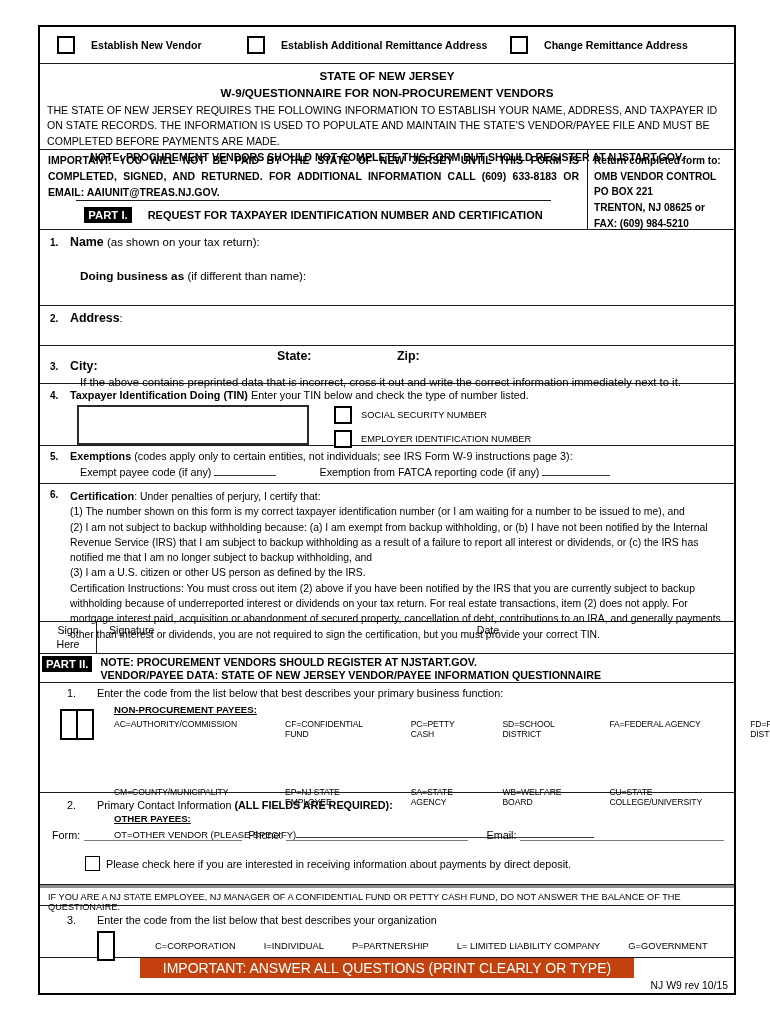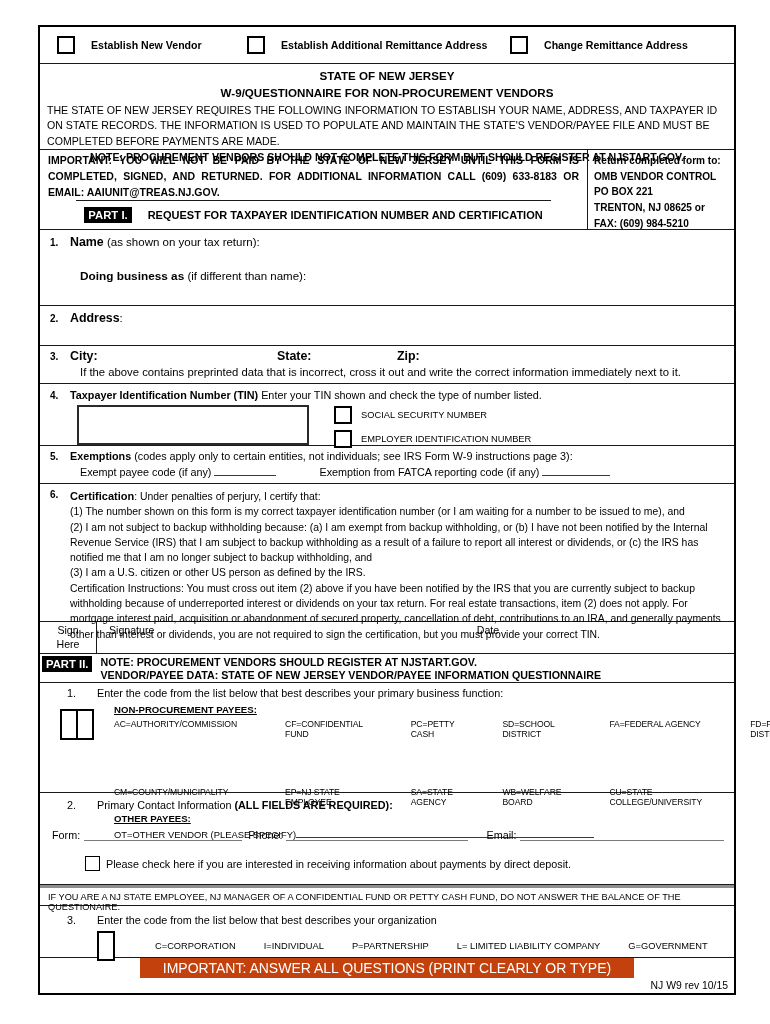--- a/index.html
+++ b/index.html
@@ -34,21 +34,21 @@
   
   .item{padding:5px 8px 0 10px;font-size:11.5px;}
   .num{display:inline-block;width:20px;font-weight:bold;font-size:10px;}
   .big{font-weight:bold;font-size:12.4px;}
   .med{font-weight:bold;font-size:10.8px;}
   .r-name{height:76px;}
   .dba{margin-top:20px;padding-left:30px;}
   .r-addr{height:40px;}
   .r-city{height:38px;padding-top:3px;}
   .cityline{display:flex;}
-  .c-city{flex:0 0 227px;}
+  .c-city{flex:0 0 227px;margin-top:10px;}
   .c-state{flex:0 0 120px;}
   .citynote{font-size:11.3px;padding-left:30px;margin-top:3px;}
 
   .r-tin{height:62px;}
   .tinflex{display:flex;align-items:flex-start;margin-top:4px;padding-left:27px;gap:25px;}
   .tinbox{width:228px;height:36px;border:2px solid #2a2a2a;background:#fff;}
   .tincbs{display:flex;flex-direction:column;gap:6px;padding-top:1px;}
   .tincb{display:flex;align-items:center;gap:9px;}
   .cb2{width:14px;height:14px;border:2px solid #000;background:#fff;flex:0 0 auto;}
   .smlbl{font-size:9.3px;}
@@ -163,21 +163,21 @@
       <div class="cityline">
         <span class="c-city"><span class="num">3.</span><span class="big">City:</span></span>
         <span class="c-state big">State:</span>
         <span class="big">Zip:</span>
       </div>
       <div class="citynote">If the above contains preprinted data that is incorrect, cross it out and write the correct information immediately next to it.</div>
     </div>
 
     <div class="row item r-tin">
       <div>
-        <span class="num">4.</span><span class="med">Taxpayer Identification Number (TIN)</span><span style="font-size:10.8px;"> Enter your TIN shown and check the type of number listed.</span>
+        <span class="num">4.</span><span class="med">Taxpayer Identification Doing (TIN)</span><span style="font-size:10.8px;"> Enter your TIN below and check the type of number listed.</span>
       </div>
       <div class="tinflex">
         <div class="tinbox"></div>
         <div class="tincbs">
           <div class="tincb">
             <div class="cb2"></div>
             <span class="smlbl">SOCIAL SECURITY NUMBER</span>
           </div>
           <div class="tincb">
             <div class="cb2"></div>

